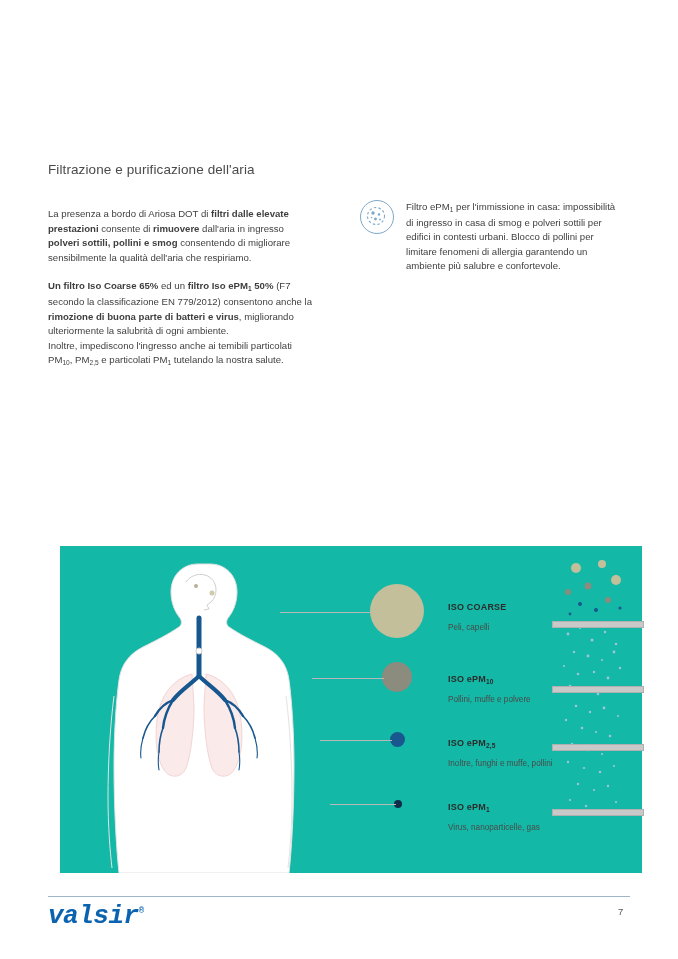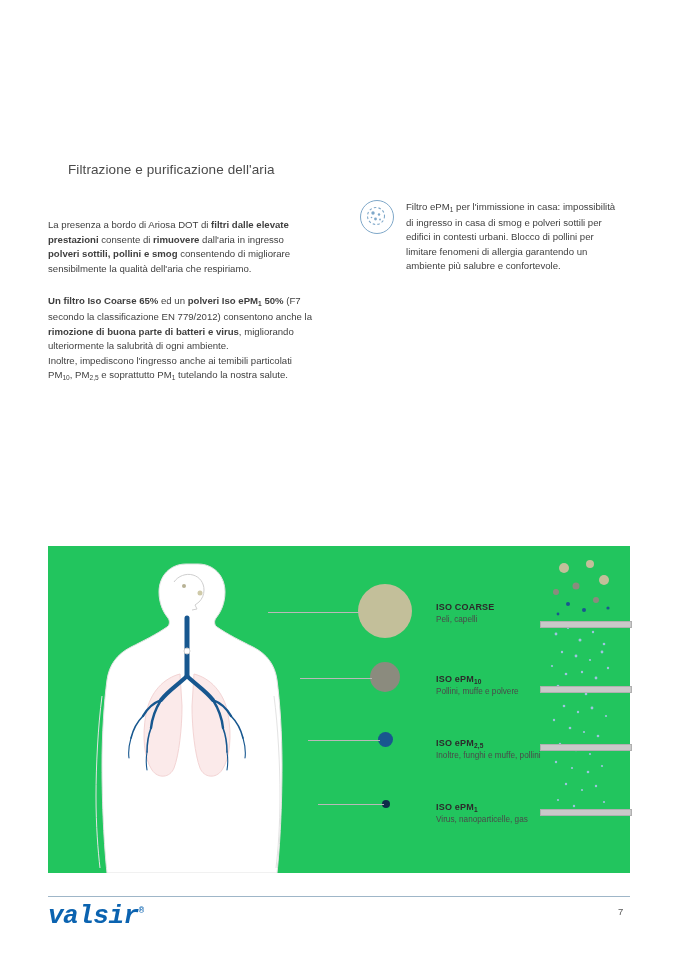--- a/index.html
+++ b/index.html
@@ -21,34 +21,33 @@
   }
 
   
   .page-heading {
     position: absolute;
     left: 48px;
     top: 162px;
     font-size: 13.5px;
     color: #4a4a4a;
     letter-spacing: 0.1px;
-    margin-left: 20px;
   }
 
   
   .left-col {
     position: absolute;
     left: 48px;
     top: 200px;
     width: 268px;
     font-size: 9.6px;
     line-height: 14.6px;
     color: #3f3f3f;
   }
-  .left-col p { margin: 18px 0 14px 0; }
+  .left-col p { margin: 7px 0 14px 0; }
   .left-col b { font-weight: bold; }
   sub { font-size: 6.6px; vertical-align: baseline; position: relative; top: 2px; }
 
   
   .right-col {
     position: absolute;
     left: 360px;
     top: 200px;
     width: 262px;
   }
@@ -71,25 +70,25 @@
   .icon-circle svg { display: block; }
   .icon-text {
     font-size: 9.6px;
     line-height: 14.6px;
     color: #3f3f3f;
   }
 
   
   .figure {
     position: absolute;
-    left: 48px;
+    left: 60px;
     top: 546px;
     width: 582px;
     height: 327px;
-    background: #22c55e;
+    background: #14b8a6;
   }
   .body-silhouette {
     position: absolute;
     left: 20px;
     top: 0;
     width: 240px;
     height: 327px;
   }
 
   
@@ -117,21 +116,21 @@
   }
   .legend-title {
     font-size: 9px;
     font-weight: bold;
     color: #2b2b2b;
     letter-spacing: 0.2px;
   }
   .legend-sub {
     font-size: 8.2px;
     color: #4a4a4a;
-    margin-top: 3px;
+    margin-top: 11px;
   }
   .leader {
     position: absolute;
     height: 1px;
     background: #b9b9b9;
   }
 
   
   .particles {
     position: absolute;
@@ -187,22 +186,22 @@
 
 <div class="page">
 
   <div class="page-heading">Filtrazione e purificazione dell'aria</div>
 
   <div class="left-col">
     <p>
       <span>La presenza a bordo di Ariosa DOT di </span><b>filtri dalle elevate prestazioni</b><span> consente di </span><b>rimuovere</b><span> dall'aria in ingresso </span><b>polveri sottili, pollini e smog</b><span> consentendo di migliorare sensibilmente la qualità dell'aria che respiriamo.</span>
     </p>
     <p>
-      <b>Un filtro Iso Coarse 65%</b><span> ed un </span><b>polveri Iso ePM</b><b><sub>1</sub></b><b> 50%</b><span> (F7 secondo la classificazione EN 779/2012) consentono anche la </span><b>rimozione di buona parte di batteri e virus</b><span>, migliorando ulteriormente la salubrità di ogni ambiente.</span><br>
-      <span>Inoltre, impediscono l'ingresso anche ai temibili particolati PM</span><sub>10</sub><span>, PM</span><sub>2,5</sub><span> e soprattutto PM</span><sub>1</sub><span> tutelando la nostra salute.</span>
+      <b>Un filtro Iso Coarse 65%</b><span> ed un </span><b>filtro Iso ePM</b><b><sub>1</sub></b><b> 50%</b><span> (F7 secondo la classificazione EN 779/2012) consentono anche la </span><b>rimozione di buona parte di batteri e virus</b><span>, migliorando ulteriormente la salubrità di ogni ambiente.</span><br>
+      <span>Inoltre, impediscono l'ingresso anche ai temibili particolati PM</span><sub>10</sub><span>, PM</span><sub>2,5</sub><span> e particolati PM</span><sub>1</sub><span> tutelando la nostra salute.</span>
     </p>
   </div>
 
   <div class="right-col">
 
     <div class="icon-block">
       <div class="icon-circle">
         <svg width="32" height="32" viewBox="0 0 32 32">
           <circle cx="15" cy="15" r="8.5" fill="none" stroke="#7fa8c9" stroke-width="1.1" stroke-dasharray="2.5 2.2"></circle>
           <circle cx="12" cy="12" r="1.7" fill="#7fa8c9"></circle>

